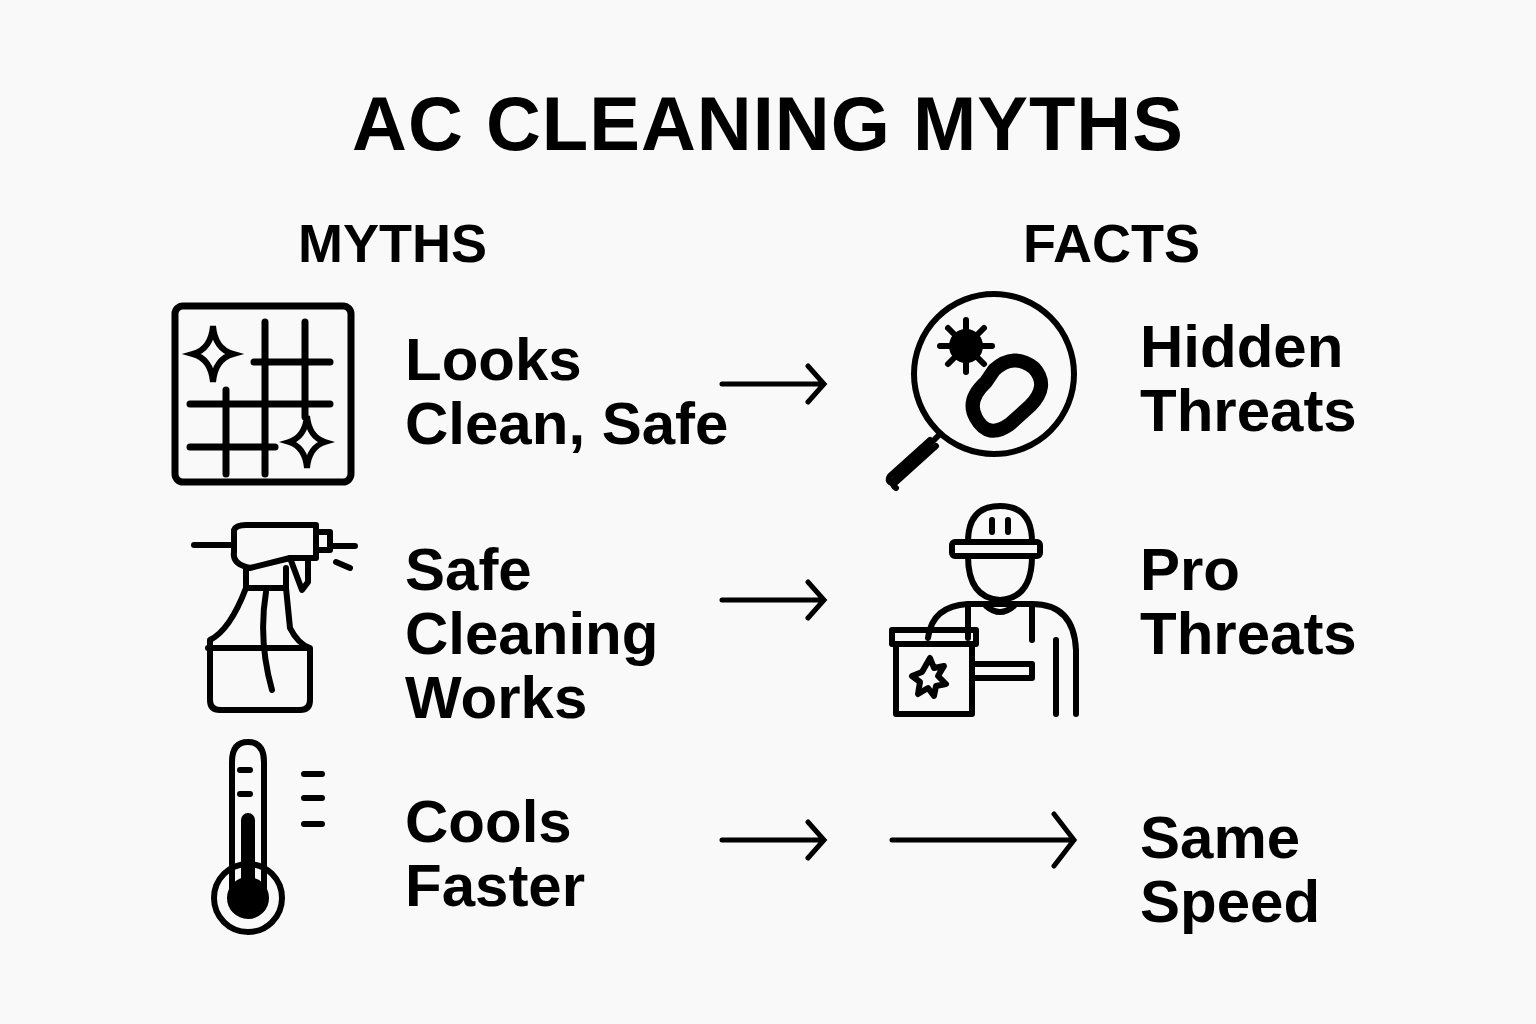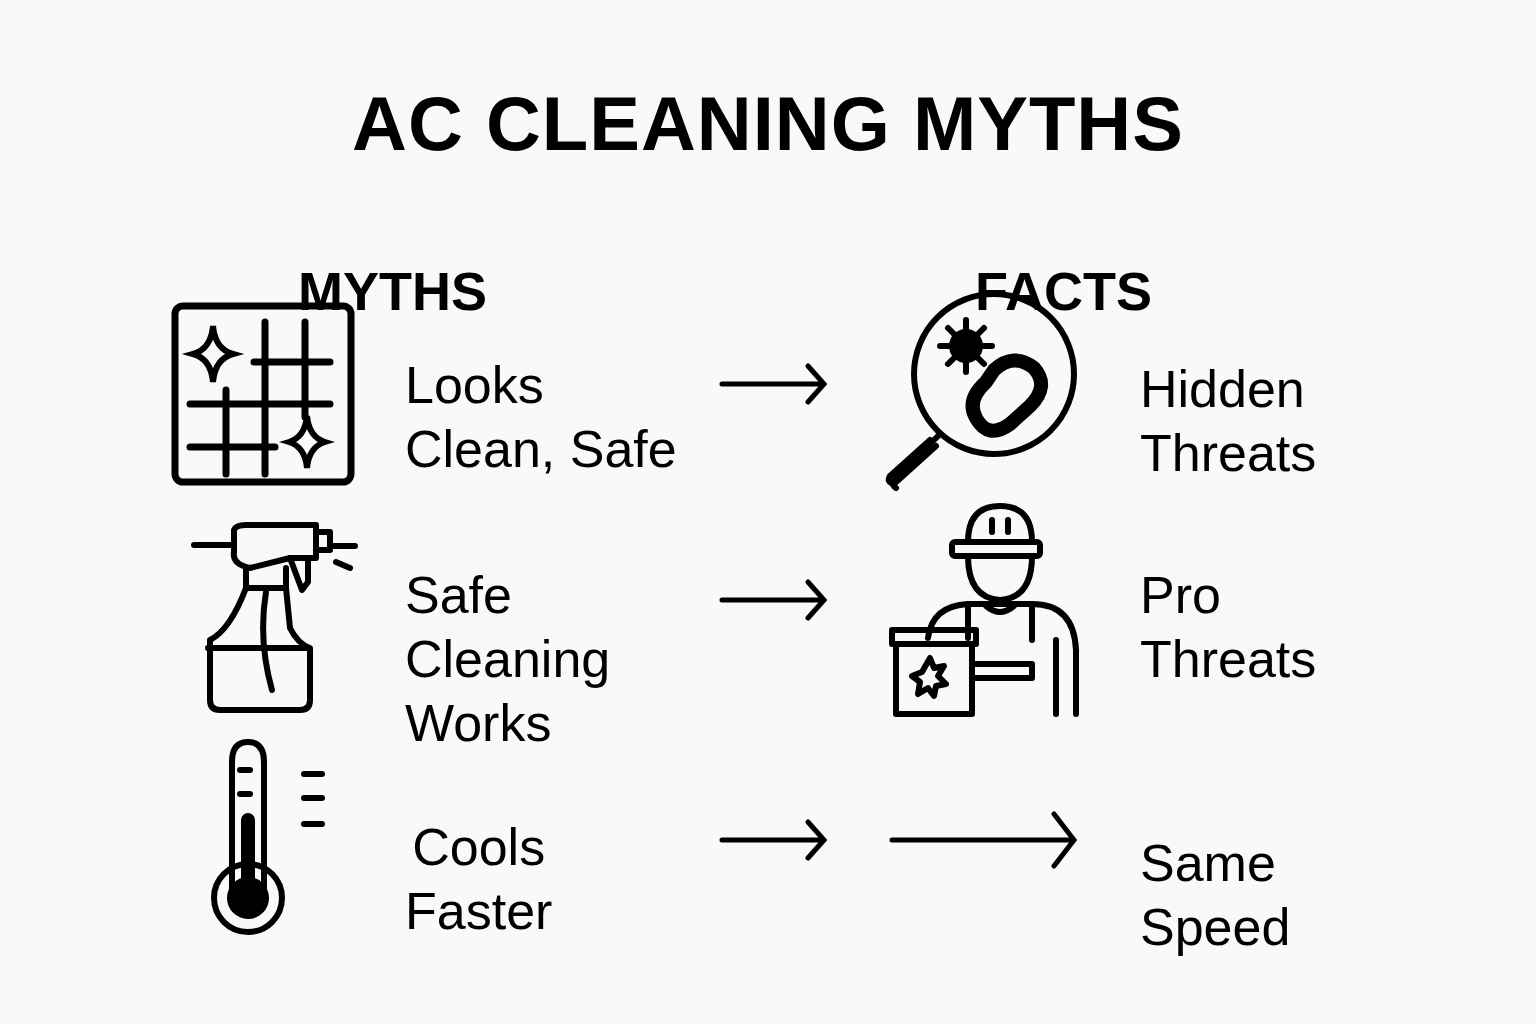--- a/index.html
+++ b/index.html
@@ -8,31 +8,31 @@
     background: #f9f9f9;
     font-family: "Liberation Sans", "DejaVu Sans", sans-serif;
     color: #000;
     position: relative;
   }
   .abs { position: absolute; }
   .title {
     left: 0; width: 1536px; top: 80px; text-align: center;
     font-size: 76px; font-weight: 700; letter-spacing: 1px;
   }
-  .col-head { font-size: 54px; font-weight: 700; top: 212px; margin-top: 48px; }
-  .label { font-size: 52px; font-weight: 400; line-height: 64px; white-space: pre-line; margin-top: 25px; }
+  .col-head { font-size: 54px; font-weight: 700; top: 212px; }
+  .label { font-size: 60px; font-weight: 700; line-height: 64px; white-space: pre-line; }
   svg { position: absolute; overflow: visible; }
 </style>
 </head>
 <body>
 
 <div class="abs title">AC CLEANING MYTHS</div>
 
 <div class="abs col-head" style="left:298px;">MYTHS</div>
-<div class="abs col-head" style="left:975px;">FACTS</div>
+<div class="abs col-head" style="left:1023px;">FACTS</div>
 
 <svg style="left:170px;top:302px;" width="186" height="184" viewBox="0 0 186 184" fill="none" stroke="#000" stroke-width="7" stroke-linecap="round">
   <rect x="5" y="4" width="176" height="176" rx="8"></rect>
   <path d="M95 20 V172 M135 20 V115 M56 88 V172 M84 60 H160 M20 102 H160 M20 145 H105"></path>
   <path d="M43 24 Q45 47 63 52 Q45 57 43 80 Q41 57 23 52 Q41 47 43 24 Z" stroke-width="6"></path>
   <path d="M137 114 Q139 135 155 140 Q139 145 137 166 Q135 145 119 140 Q135 135 137 114 Z" stroke-width="6"></path>
 </svg>
 <div class="abs label" style="left:405px;top:328px;">Looks
 Clean, Safe</div>
 
@@ -41,21 +41,21 @@
 </svg>
 
 <svg style="left:884px;top:290px;" width="196" height="196" viewBox="0 0 196 196" fill="none" stroke="#000" stroke-width="6" stroke-linecap="round">
   <circle cx="110" cy="84" r="80"></circle>
   <path d="M56 144 L12 188 Q6 194 12 198"></path>
   <path d="M46 150 L6 186 Q2 192 10 194 L52 156"></path>
   <circle cx="82" cy="56" r="14" fill="#000"></circle>
   <path d="M82 30 V40 M82 72 V82 M56 56 H66 M98 56 H108 M64 38 L70 44 M94 68 L100 74 M100 38 L94 44 M64 74 L70 68"></path>
   <path d="M110 80 Q130 62 150 78 Q166 96 146 116 L126 134 Q104 150 92 128 Q82 110 102 92 Z" stroke-width="14"></path>
 </svg>
-<div class="abs label" style="left:1140px;top:332px;">Hidden
+<div class="abs label" style="left:1140px;top:315px;">Hidden
 Threats</div>
 
 <svg style="left:190px;top:520px;" width="170" height="196" viewBox="0 0 170 196" fill="none" stroke="#000" stroke-width="6" stroke-linecap="round" stroke-linejoin="round">
   <path d="M4 25 H44"></path>
   <path d="M44 10 Q46 5 56 5 H126 V38 H100 L60 48 Q42 44 44 32 Z"></path>
   <path d="M126 12 H140 V30 H126 M140 26 H165 M146 42 L160 48"></path>
   <path d="M56 48 V68 H96 V48 M100 38 L112 70 L118 62 V38"></path>
   <path d="M56 68 Q40 110 20 120 V180 Q20 190 30 190 H110 Q120 190 120 180 V128 Q108 124 100 108 L96 68"></path>
   <path d="M18 128 H118 M76 72 Q68 120 82 170"></path>
 </svg>
@@ -83,21 +83,21 @@
 <div class="abs label" style="left:1140px;top:538px;">Pro
 Threats</div>
 
 <svg style="left:212px;top:738px;" width="120" height="200" viewBox="0 0 120 200" fill="none" stroke="#000" stroke-width="6" stroke-linecap="round">
   <path d="M20 150 V24 Q20 4 36 4 Q52 4 52 24 V150"></path>
   <circle cx="36" cy="160" r="34"></circle>
   <circle cx="36" cy="160" r="18" fill="#000"></circle>
   <path d="M36 82 V150" stroke-width="14"></path>
   <path d="M28 32 H38 M28 56 H38 M92 36 H110 M92 60 H110 M92 86 H110"></path>
 </svg>
-<div class="abs label" style="left:405px;top:790px;text-align:center;">Cools
+<div class="abs label" style="left:405px;top:790px;">Cools
 Faster</div>
 
 <svg style="left:720px;top:818px;" width="110" height="44" viewBox="0 0 110 44" fill="none" stroke="#000" stroke-width="5" stroke-linecap="round">
   <path d="M2 22 H104 M88 4 L104 22 L88 40"></path>
 </svg>
 
 <svg style="left:890px;top:810px;" width="190" height="60" viewBox="0 0 190 60" fill="none" stroke="#000" stroke-width="5" stroke-linecap="round">
   <path d="M2 30 H184 M164 4 L184 30 L164 56"></path>
 </svg>
 <div class="abs label" style="left:1140px;top:806px;">Same

